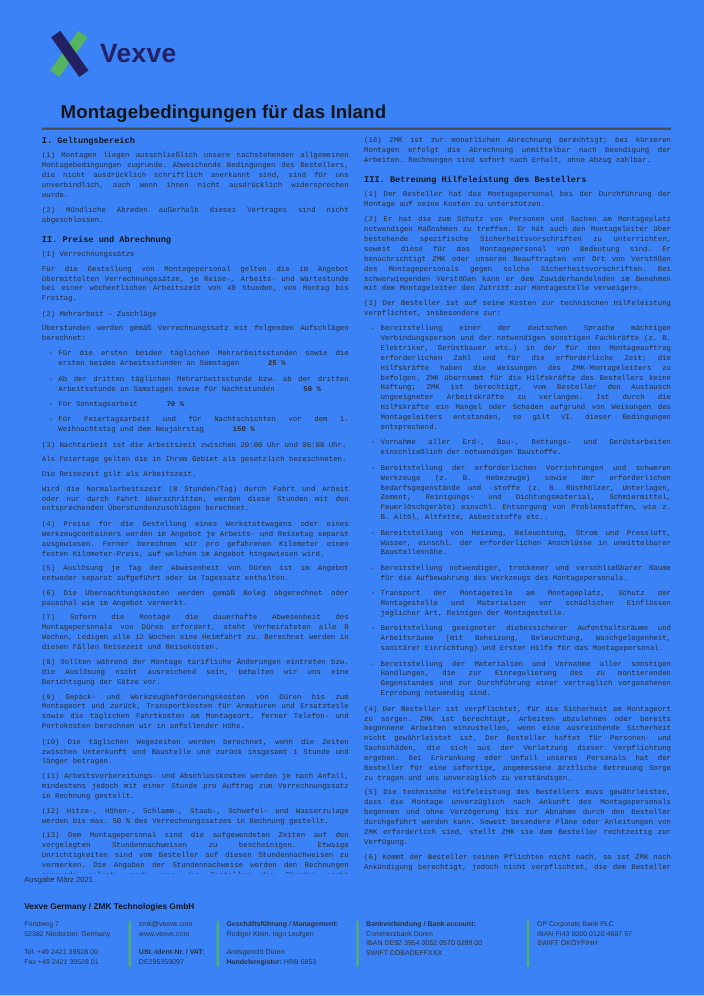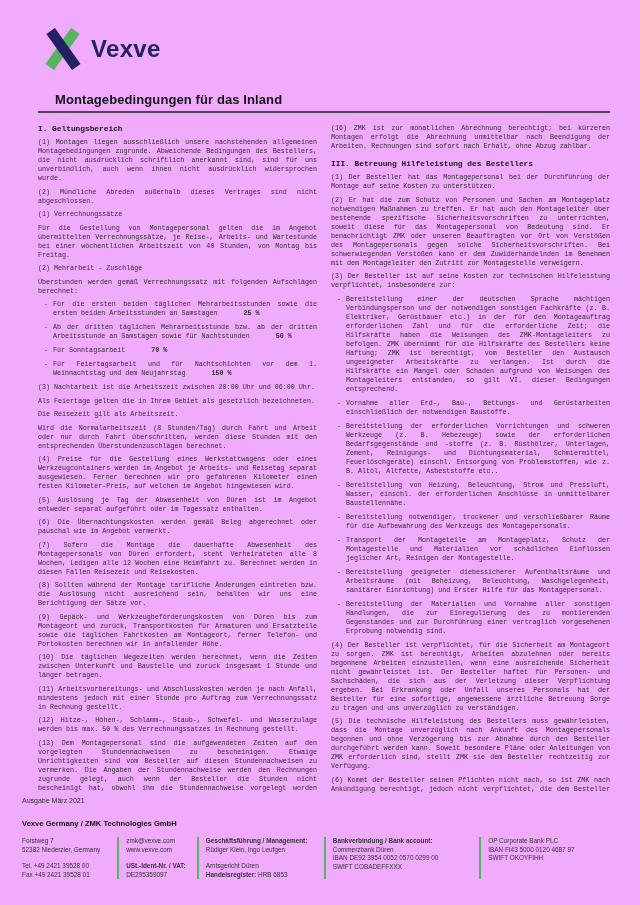--- a/index.html
+++ b/index.html
@@ -1,26 +1,26 @@
 <!DOCTYPE html>
 <html lang="de"><head>
 <meta charset="utf-8">
 <style>
   html,body{margin:0;padding:0;background:#ffffff;}
   body{font-family:"Liberation Sans","DejaVu Sans",sans-serif;color:#2e2e2e;}
-  .page{position:relative;width:640px;height:905px;background:#f0abfc;overflow:hidden;}
+  .page{position:relative;width:640px;height:905px;background:#3b82f6;overflow:hidden;}
 
   
   .logo{position:absolute;top:28px;left:44px;display:flex;align-items:center;gap:9px;}
   .logo-mark{width:38px;height:42px;display:block;}
   .logo-text{font-size:24px;font-weight:700;color:#232063;letter-spacing:.3px;line-height:1;}
 
   
   .title-block{position:absolute;top:92px;left:38px;right:30px;border-bottom:2px solid #4a4a4a;padding-bottom:4px;}
-  .title-block h1{margin:0;font-size:13px;font-weight:700;color:#141414;letter-spacing:.1px;padding-left:17px;}
+  .title-block h1{margin:0;font-size:17px;font-weight:700;color:#141414;letter-spacing:.1px;padding-left:17px;}
 
   
   .columns{position:absolute;top:124px;left:38px;right:30px;height:670px;display:flex;gap:14px;overflow:hidden;}
   .col{flex:1 1 0;min-width:0;font-size:6.7px;line-height:9px;text-align:justify;font-family:Liberation Mono, monospace;}
   .blk{margin:0 0 4px;}
   .blk.para{margin-bottom:4.5px;}
   .blk.heading{font-weight:700;color:#161616;margin:8px 0 5px;text-align:left;}
   .col .blk:first-child{margin-top:0;}
   .blk.bullet{position:relative;padding-left:15px;margin-bottom:5px;}
   .blk.bullet::before{content:"-";position:absolute;left:6px;top:0;}
@@ -56,20 +56,21 @@
 
   <div class="title-block">
     <h1>Montagebedingungen für das Inland</h1>
   </div>
 
   <div class="columns">
     <div class="col" id="col-left">
         <h3 class="blk heading">I. Geltungsbereich</h3>
         <p class="blk para">(1) Montagen liegen ausschließlich unsere nachstehenden allgemeinen Montagebedingungen zugrunde. Abweichende Bedingungen des Bestellers, die nicht ausdrücklich schriftlich anerkannt sind, sind für uns unverbindlich, auch wenn ihnen nicht ausdrücklich widersprochen wurde.</p>
         <p class="blk para">(2) Mündliche Abreden außerhalb dieses Vertrages sind nicht abgeschlossen.</p>
+        <h3 class="blk heading">II. Preise und Abrechnung</h3>
         <p class="blk para">(1) Verrechnungssätze</p>
         <p class="blk para">Für die Gestellung von Montagepersonal gelten die im Angebot übermittelten Verrechnungssätze, je Reise-, Arbeits- und Wartestunde bei einer wöchentlichen Arbeitszeit von 40 Stunden, von Montag bis Freitag.</p>
         <p class="blk para">(2) Mehrarbeit - Zuschläge</p>
         <p class="blk para">Überstunden werden gemäß Verrechnungssatz mit folgenden Aufschlägen berechnet:</p>
         <p class="blk bullet rate"><span>Für die ersten beiden täglichen Mehrarbeitsstunden sowie die ersten beiden Arbeitsstunden an Samstagen</span><span class="rate-value">25 %</span></p>
         <p class="blk bullet rate"><span>Ab der dritten täglichen Mehrarbeitsstunde bzw. ab der dritten Arbeitsstunde an Samstagen sowie für Nachtstunden</span><span class="rate-value">50 %</span></p>
         <p class="blk bullet rate"><span>Für Sonntagsarbeit</span><span class="rate-value">70 %</span></p>
         <p class="blk bullet rate"><span>Für Feiertagsarbeit und für Nachtschichten vor dem 1. Weihnachtstag und dem Neujahrstag</span><span class="rate-value">150 %</span></p>
         <p class="blk para">(3) Nachtarbeit ist die Arbeitszeit zwischen 20:00 Uhr und 06:00 Uhr.</p>
         <p class="blk para">Als Feiertage gelten die in Ihrem Gebiet als gesetzlich bezeichneten.</p>

